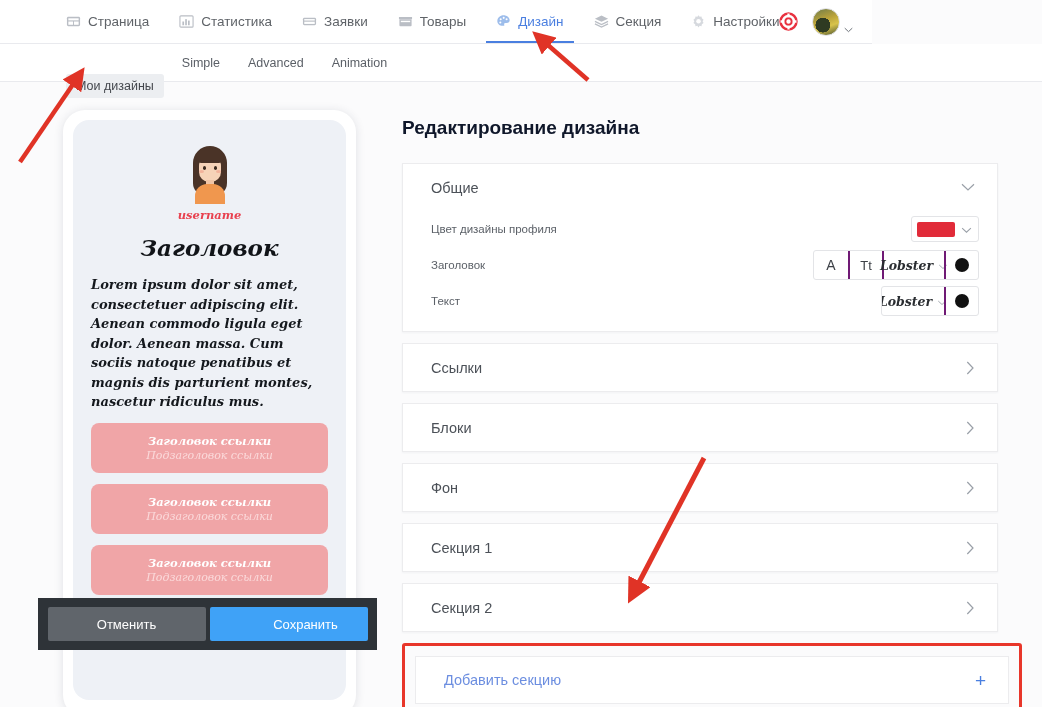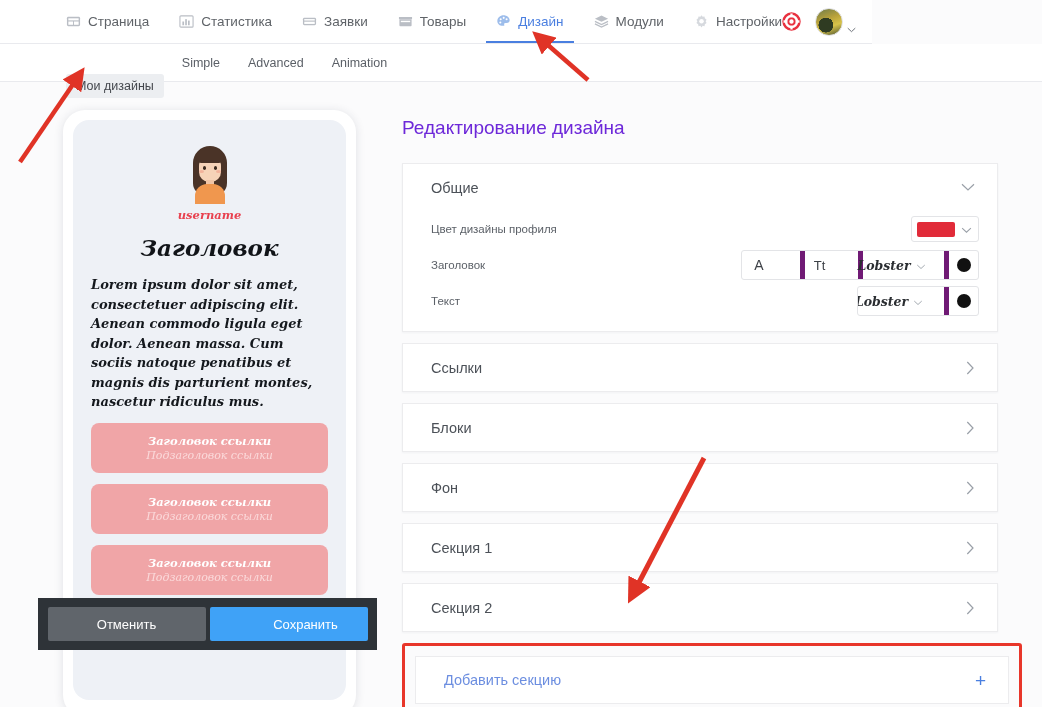--- a/index.html
+++ b/index.html
@@ -105,21 +105,21 @@
     width: 158px; height: 34px; background: #60656b; color: #ffffff;
     font-size: 13px; border: none; border-radius: 2px; cursor: pointer;
   }
   .btn-save {
     width: 158px; height: 34px; background: #3fa2f7; color: #ffffff;
     font-size: 13px; border: none; border-radius: 2px; cursor: pointer;
   }
 
   
   .editor { position: absolute; left: 390px; top: 82px; width: 652px; height: 625px; }
-  .editor-title { font-size: 19px; color: #6d28d9; margin: 35px 0 0 12px; font-weight: 400; }
+  .editor-title { font-size: 19px; color: #0f172a; margin: 35px 0 0 12px; font-weight: 700; }
 
   .cards { margin-top: 24px; width: 596px; margin-left: 12px; }
   .card {
     background: #ffffff; border: 1px solid #ececee;
     box-shadow: 0 1px 2px rgba(60,70,90,.05);
   }
   .card + .card { margin-top: 11px; }
   .acc-head {
     height: 47px; display: flex; align-items: center; padding: 0 22px 0 28px; cursor: pointer;
   }
@@ -133,21 +133,21 @@
   .color-pick {
     display: flex; align-items: center; gap: 6px; height: 26px;
     border: 1px solid #e3e4e7; border-radius: 3px; padding: 0 6px 0 5px; cursor: pointer; background: #fff;
   }
   .swatch { width: 38px; height: 15px; border-radius: 2px; }
   .seg {
     display: flex; align-items: stretch; border: 1px solid #e3e4e7; border-radius: 3px; background: #fff;
     height: 30px; overflow: hidden;
   }
   .seg > div { display: flex; align-items: center; justify-content: center; cursor: pointer; }
-  .seg > div + div { border-left: 5px solid #701a75; margin-left: 24px; }
+  .seg > div + div { border-left: 2px solid #701a75; }
   .seg-A { width: 34px; font-size: 14px; color: #3d4147; }
   .seg-Tt { width: 34px; font-size: 13px; color: #3d4147; }
   .seg-font { width: 62px; gap: 5px; font-family: "DejaVu Serif", serif; font-style: italic; font-size: 12.5px; color: #2a2d31; font-weight: 700; }
   .seg-dot { width: 34px; }
   .dot-black { width: 14px; height: 14px; border-radius: 50%; background: #111111; }
 
   .add-wrap {
     margin-top: 11px; width: 620px; margin-left: 0px;
     border: 3px solid #e8362a; border-radius: 3px; padding: 10px;
     background: #fbfbfc;
@@ -231,21 +231,21 @@
       </div>
 
       <div class="nav-item">
         <span class="nav-ico">
           <svg viewBox="0 0 16 16" width="15" height="15">
               <path d="M8 1.6 15 5 8 8.4 1 5z" fill="#aeb3bb"></path>
               <path d="M1 7.8 8 11.2 15 7.8" fill="none" stroke="#aeb3bb" stroke-width="1.4"></path>
               <path d="M1 10.6 8 14 15 10.6" fill="none" stroke="#aeb3bb" stroke-width="1.4"></path>
             </svg>
         </span>
-        <span class="nlabel">Модули</span>
+        <span class="nlabel">Секция</span>
       </div>
 
       <div class="nav-item">
         <span class="nav-ico">
           <svg viewBox="0 0 16 16" width="15" height="15">
               <path d="M8 1.2 9.2 3l2-.4.4 2L13.4 6l-1 1.8 1 1.8-1.8 1.4-.4 2-2-.4L8 14.4 6.8 12.6l-2 .4-.4-2L2.6 9.6l1-1.8-1-1.8 1.8-1.4.4-2 2 .4z" fill="#cfd3d9"></path>
               <circle cx="8" cy="7.8" r="2.4" fill="#fff"></circle>
             </svg>
         </span>
         <span class="nlabel">Настройки</span>

